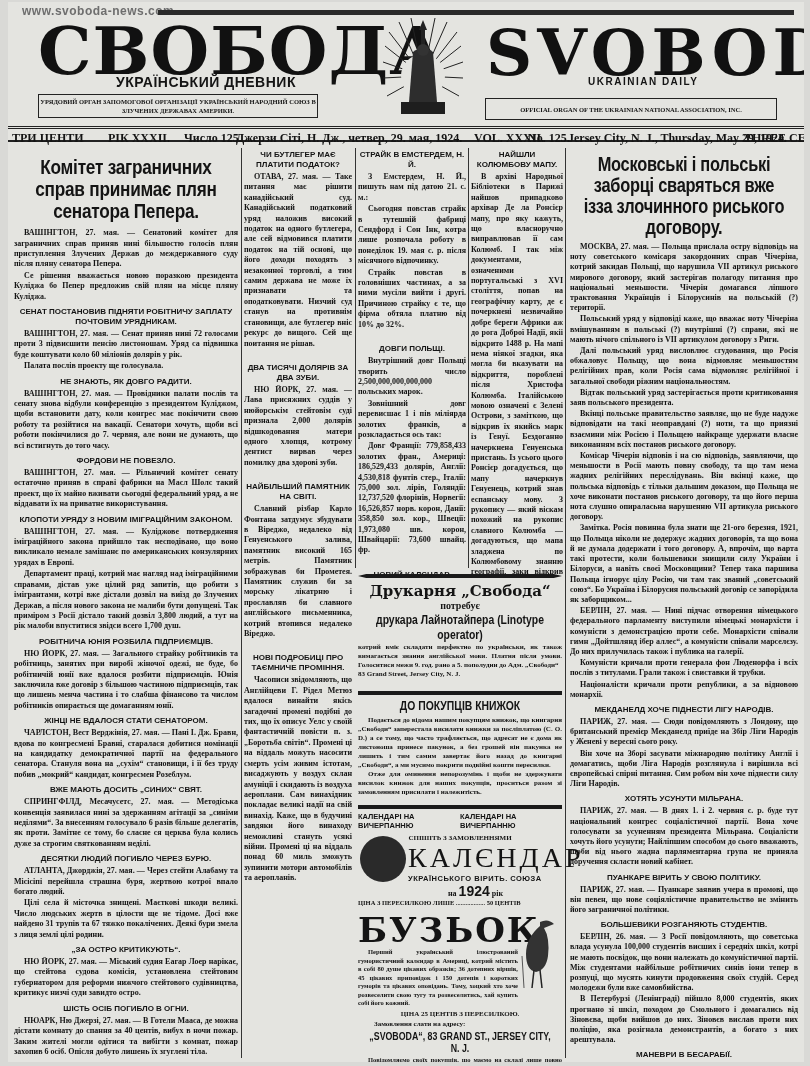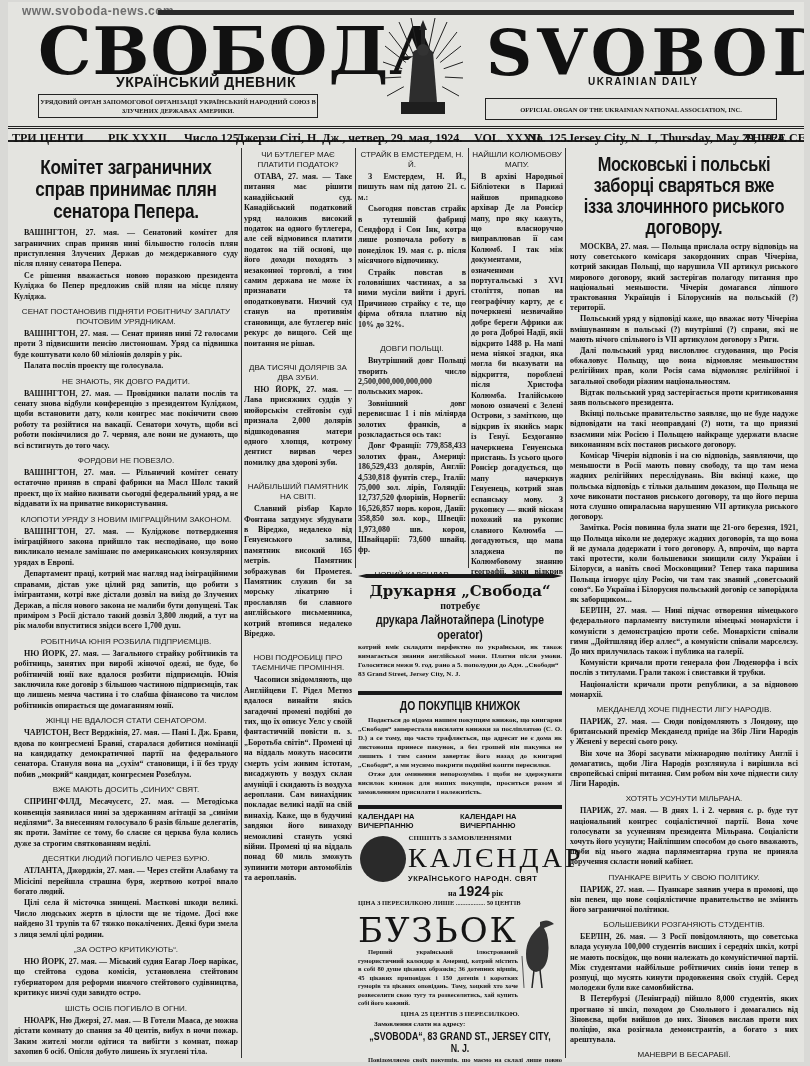--- a/index.html
+++ b/index.html
@@ -48,21 +48,21 @@
     font-family: "Liberation Serif", serif; font-weight: bold; font-size: 12px;
   }
   .dateline span { position: absolute; top: 2px; white-space: nowrap; }
   .col { position: absolute; overflow: hidden; font-family: "Liberation Serif", serif; font-size: 8px; line-height: 10.4px; text-align: justify; }
   .col p { text-indent: 10px; margin-bottom: 1px; font-weight: bold; }
   .rule-v { position: absolute; width: 1px; background: #333; }
   .big-head {
     font-family: "Liberation Sans", sans-serif; font-weight: bold; text-align: center;
     line-height: 1.05; transform: scaleX(0.82); transform-origin: center; letter-spacing: -0.3px;
   }
-  .hd { font-family: "Liberation Sans", sans-serif; font-weight: normal; text-align: center; font-size: 8px; line-height: 10px; margin: 5px 0 2px; text-transform: uppercase; }
+  .hd { font-family: "Liberation Sans", sans-serif; font-weight: bold; text-align: center; font-size: 8px; line-height: 10px; margin: 5px 0 2px; text-transform: uppercase; }
   .thick-rule { height: 4px; background: #1a1a1a; margin: 3px 0; }
   .ad { position: absolute; font-family: "Liberation Serif", serif; }
   .ad-title-serif { font-family: "DejaVu Serif", serif; font-weight: bold; text-align: center; }
   .ad-title-sans { font-family: "Liberation Sans", sans-serif; font-weight: bold; text-align: center; transform: scaleX(0.8); }
   .small-bold { font-size: 7px; font-weight: bold; line-height: 9px; text-align: justify; }
   .seal { position: absolute; border-radius: 50%; background: #2a2a2a; }
   .bird { position: absolute; }
 </style>
 </head>
 <body>
@@ -217,31 +217,31 @@
 
   <div class="ad" style="left:350px; top:800px; width:204px; height:110px;">
     <div class="thick-rule"></div>
     <div style="display:flex; justify-content:space-between; font-family:'Liberation Sans',sans-serif; font-weight:bold; font-size:7.5px;">
       <span>КАЛЕНДАРІ НА ВИЧЕРПАННЮ</span>
       <span>КАЛЕНДАРІ НА ВИЧЕРПАННЮ</span>
     </div>
     <div style="text-align:center; font-size:7px; font-weight:bold; margin-top:4px;">СПІШІТЬ З ЗАМОВЛЕННЯМИ</div>
     <div class="seal" style="left:2px; top:34px; width:46px; height:46px;"></div>
     <div class="ad-title-serif" style="font-size:28px; letter-spacing:3px; margin-left:50px; text-align:left; font-family:'Liberation Serif',serif; font-weight:normal;">КАЛЄНДАР</div>
-    <div style="margin-left:50px; font-family:'Liberation Sans',sans-serif; font-weight:bold; font-size:7.5px; letter-spacing:0.5px;">УКРАЇНСЬКОГО НАРОДН. СВЯТ</div>
+    <div style="margin-left:50px; font-family:'Liberation Sans',sans-serif; font-weight:bold; font-size:7.5px; letter-spacing:0.5px;">УКРАЇНСЬКОГО ВІРИТЬ. СОЮЗА</div>
     <div style="margin-left:90px; font-weight:bold; font-size:8px;">
       <span>на</span>
       <span style="font-size:14px; font-family:'Liberation Sans',sans-serif;">1924</span>
       <span>рік</span>
     </div>
     <div style="font-size:6.5px; font-weight:bold; white-space:nowrap; overflow:hidden;">ЦІНА З ПЕРЕСИЛКОЮ ЛИШЕ .................. 50 ЦЕНТІВ</div>
   </div>
 
   <div class="ad" style="left:350px; top:910px; width:204px; height:150px;">
-    <div style="font-family:'DejaVu Serif',serif; font-weight:normal; font-size:34px; letter-spacing:2px; line-height:36px;">БУЗЬОК</div>
+    <div style="font-family:'DejaVu Serif',serif; font-weight:bold; font-size:34px; letter-spacing:2px; line-height:36px;">БУЗЬОК</div>
     <svg class="bird" style="left:160px; top:4px;" width="44" height="74" viewBox="0 0 44 74">
       <path d="M22 6 q8 -4 14 2 l-10 4 q6 10 4 28 q-2 14 -12 16 q-10 -2 -10 -18 q0 -16 14 -28 z" fill="#333"></path>
       <line x1="16" y1="54" x2="14" y2="72" stroke="#222" stroke-width="1.5"></line>
       <line x1="22" y1="54" x2="24" y2="72" stroke="#222" stroke-width="1.5"></line>
       <line x1="4" y1="40" x2="6" y2="72" stroke="#555"></line>
     </svg>
     <div class="small-bold" style="font-size:6.5px; line-height:8.5px; margin-right:44px; text-indent:10px;">Перший український ілюстрований гумористичний калєндар в Америці, котрий містить в собі 80 душе цікавих образків; 36 дотепних віршів, 45 цікавих приповідок і 150 дотепів і коротких гуморів та цікавих оповідань. Тому, хоцкий хто хоче розвеселити свою тугу та розвеселитись, хай купить собі його кожний.</div>
     <div style="text-align:center; font-size:7px; font-weight:bold; margin:2px 0;">ЦІНА 25 ЦЕНТІВ З ПЕРЕСИЛКОЮ.</div>
     <div style="font-size:7px; font-weight:bold; margin-left:16px;">Замовлення слати на адресу:</div>
     <div class="ad-title-sans" style="font-size:11px; margin:2px -16px;">„SVOBODA“, 83 GRAND ST., JERSEY CITY, N. J.</div>

